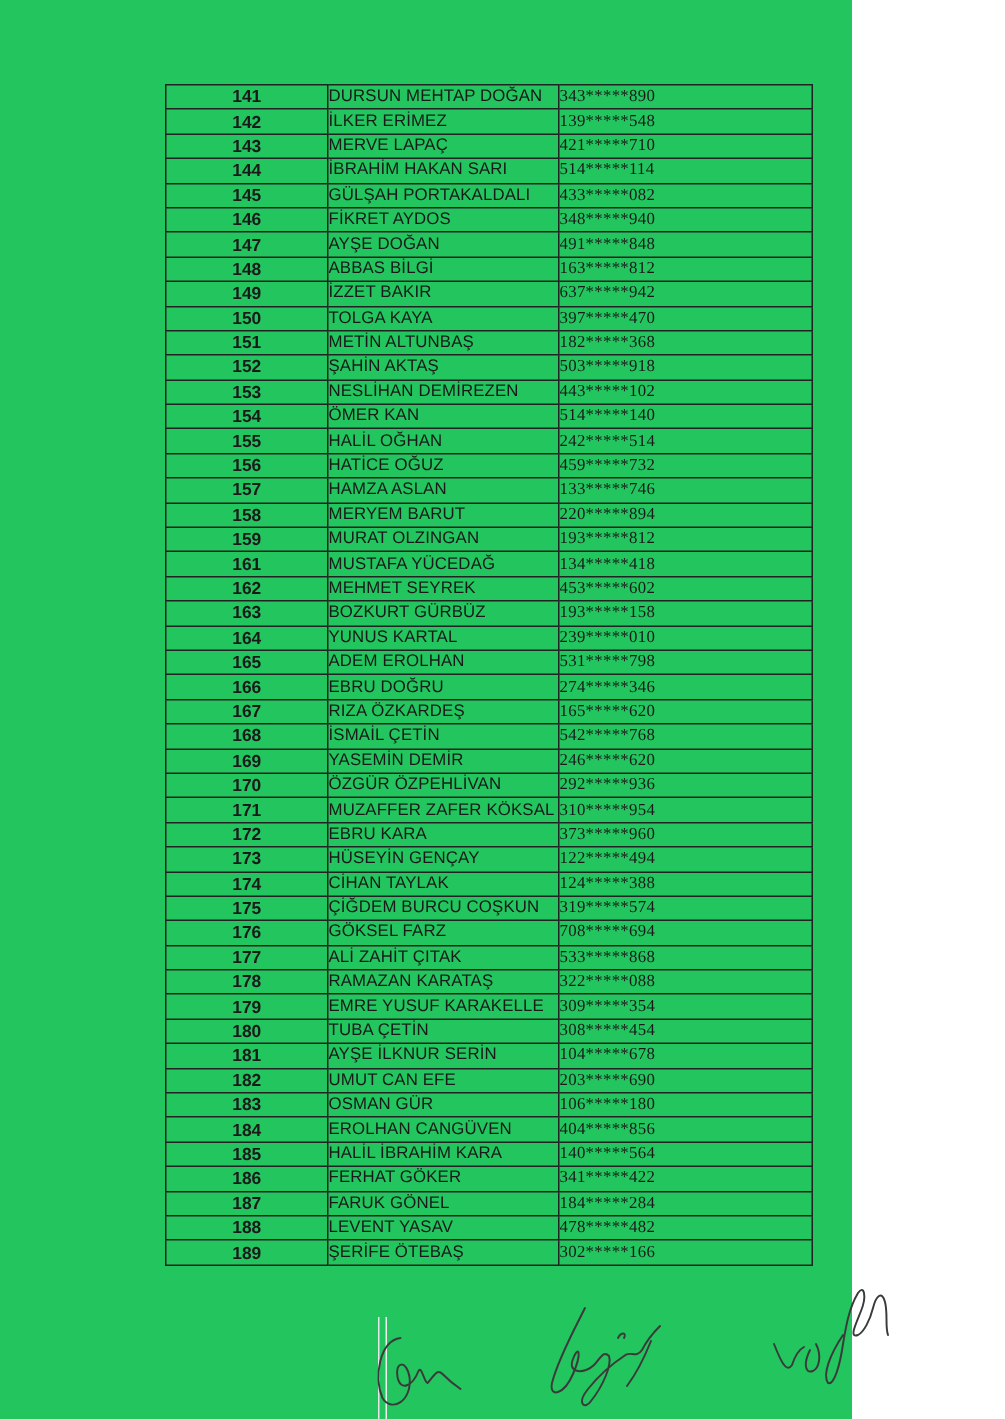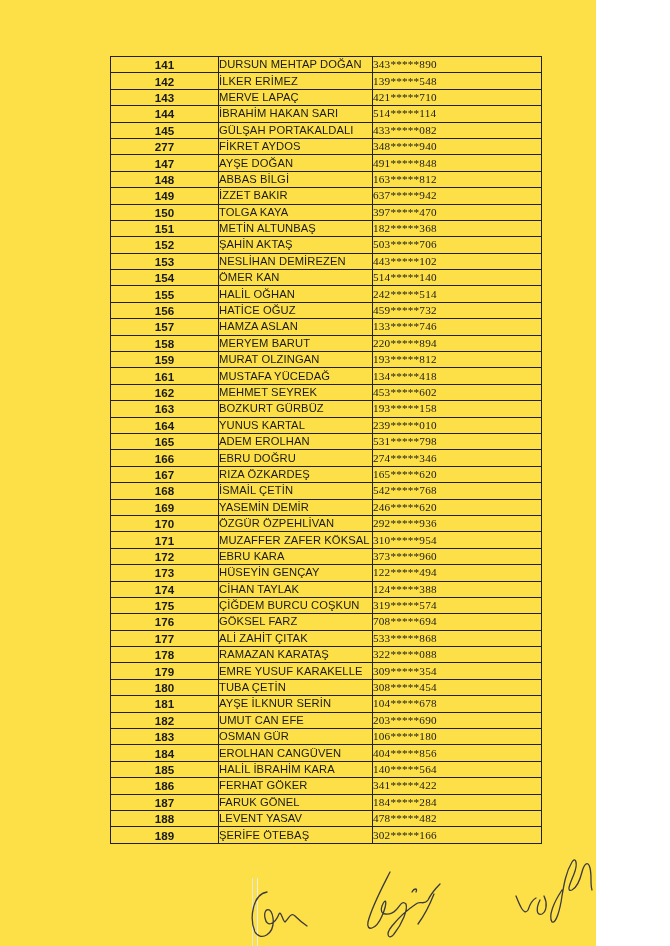--- a/index.html
+++ b/index.html
@@ -1,17 +1,17 @@
 <!DOCTYPE html>
 <html><head>
   <meta charset="utf-8">
   <style>
     html, body { margin: 0; padding: 0; background: #ffffff; }
     body { width: 670px; height: 946px; position: relative; overflow: hidden; font-family: "Liberation Sans", sans-serif; }
-    .page { position: absolute; left: 0; top: 0; width: 568px; height: 946px; background: #fde047; padding-left: 28px; }
+    .page { position: absolute; left: 0; top: 0; width: 568px; height: 946px; background: #22c55e; }
     .fold { position: absolute; left: 252px; top: 878px; width: 4px; height: 68px; border-left: 1px solid #e6e6e6; border-right: 1px solid #ececec; }
     table.list {
       position: absolute; left: 110px; top: 56px;
       width: 432px; border-collapse: collapse;
       font-size: 11.2px; color: #1a1a1a; table-layout: fixed;
     }
     table.list td {
       border: 1px solid #222; height: 15.4px; padding: 0; line-height: 15px;
       white-space: nowrap; overflow: hidden;
     }
@@ -48,21 +48,21 @@
           <td class="no">144</td>
           <td class="name">İBRAHİM HAKAN SARI</td>
           <td class="tc">514*****114</td>
         </tr>
         <tr>
           <td class="no">145</td>
           <td class="name">GÜLŞAH PORTAKALDALI</td>
           <td class="tc">433*****082</td>
         </tr>
         <tr>
-          <td class="no">277</td>
+          <td class="no">146</td>
           <td class="name">FİKRET AYDOS</td>
           <td class="tc">348*****940</td>
         </tr>
         <tr>
           <td class="no">147</td>
           <td class="name">AYŞE DOĞAN</td>
           <td class="tc">491*****848</td>
         </tr>
         <tr>
           <td class="no">148</td>
@@ -80,21 +80,21 @@
           <td class="tc">397*****470</td>
         </tr>
         <tr>
           <td class="no">151</td>
           <td class="name">METİN ALTUNBAŞ</td>
           <td class="tc">182*****368</td>
         </tr>
         <tr>
           <td class="no">152</td>
           <td class="name">ŞAHİN  AKTAŞ</td>
-          <td class="tc">503*****706</td>
+          <td class="tc">503*****918</td>
         </tr>
         <tr>
           <td class="no">153</td>
           <td class="name">NESLİHAN DEMİREZEN</td>
           <td class="tc">443*****102</td>
         </tr>
         <tr>
           <td class="no">154</td>
           <td class="name">ÖMER KAN</td>
           <td class="tc">514*****140</td>

